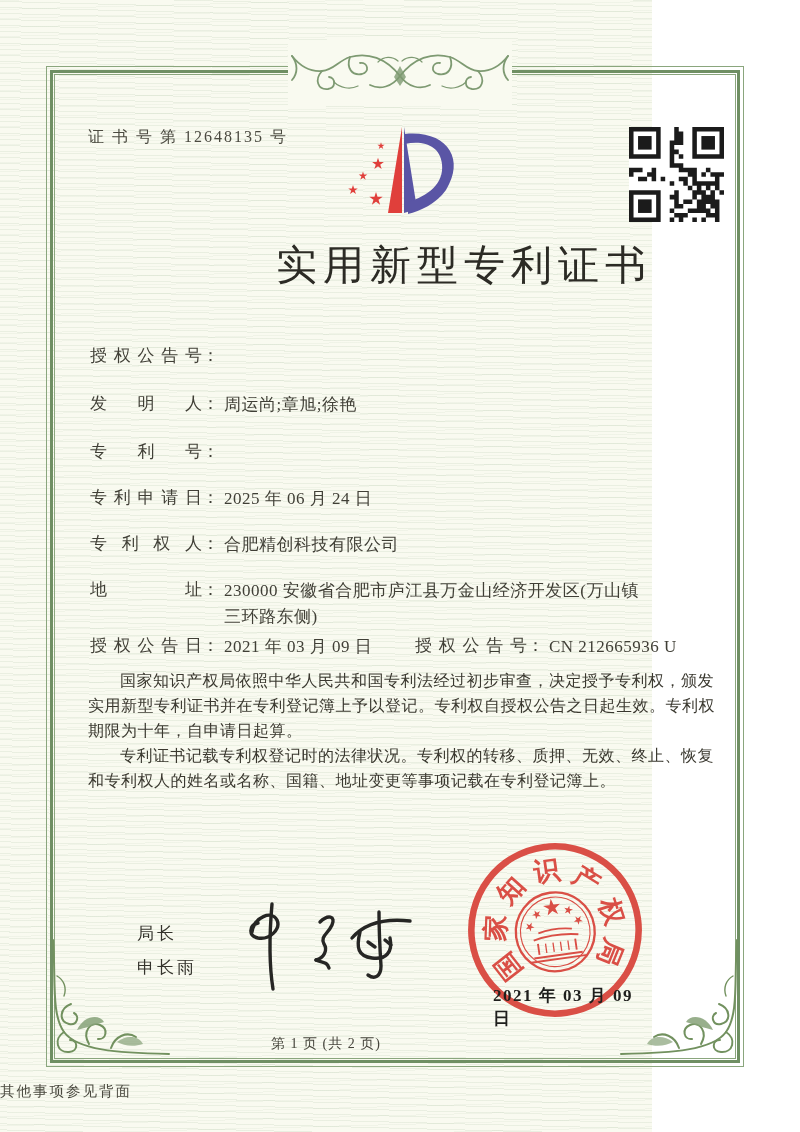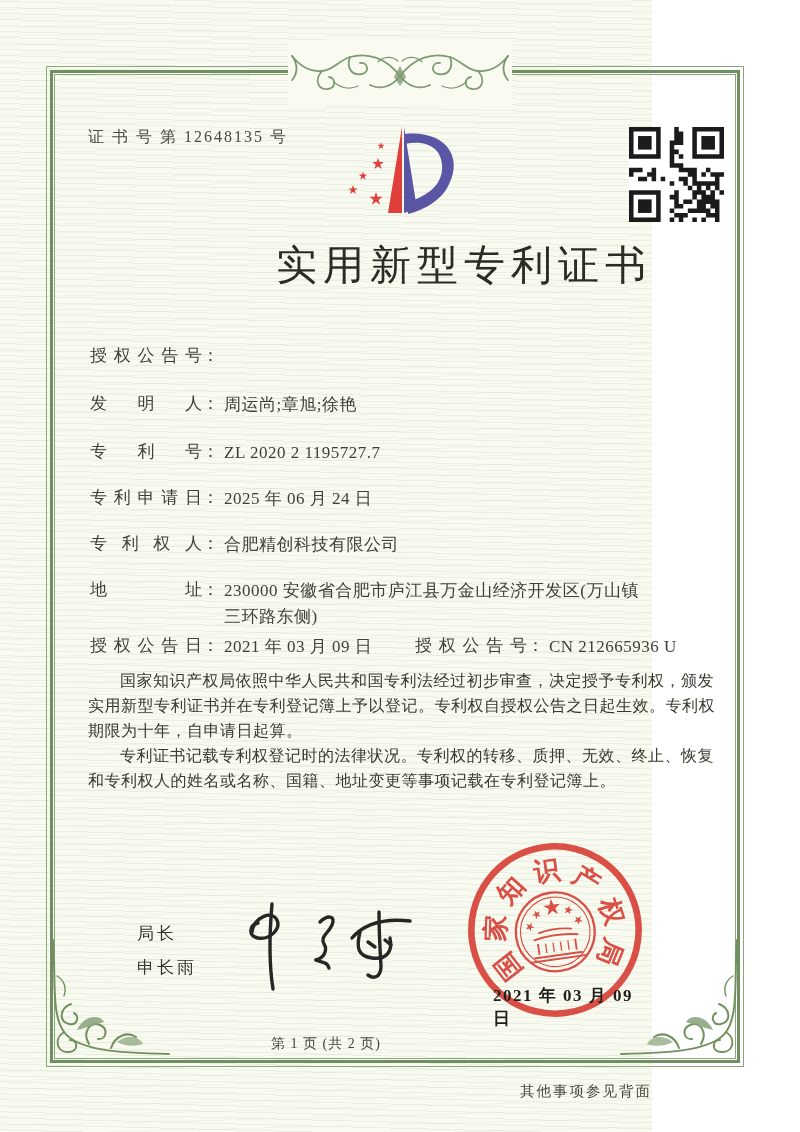--- a/index.html
+++ b/index.html
@@ -34,21 +34,21 @@
   .flabel{display:inline-block;width:112px;text-align:justify;text-align-last:justify;flex:none;}
   .fcolon{flex:none;width:14px;margin-right:8px;}
   .fvalue{max-width:505px;line-height:26px;letter-spacing:0.5px;}
   .grant-col2{position:absolute;left:325px;top:0;display:flex;}
   
   .body-text{left:88px;top:668px;width:636px;font-size:16px;line-height:25px;color:#3a382f;}
   .body-text p{margin:0;text-indent:2em;letter-spacing:0.5px;}
   
   .signer{font-size:17px;color:#34332c;letter-spacing:3px;margin-left:25px;}
   .page-num{left:0;right:0;top:1035px;text-align:center;font-size:14px;color:#45443b;letter-spacing:1px;}
-  .back-note{left:0;right:0;top:1082px;text-align:right;font-size:14.5px;color:#4a493f;letter-spacing:2px;}
+  .back-note{left:0;right:0;top:1082px;text-align:left;font-size:14.5px;color:#4a493f;letter-spacing:2px;}
   
   .seal{left:461px;top:836px;width:188px;height:188px;transform:rotate(-8deg);opacity:0.93;z-index:5;}
   .seal-date{left:493px;top:984px;font-size:17px;color:#1f1f1d;letter-spacing:1.5px;z-index:6;font-weight:bold;}
   .ornament-top{left:288px;top:40px;width:224px;height:66px;background:#f9faf0;}
   .flourish{width:126px;height:126px;z-index:2;}
   .fl-left{left:47px;top:936px;}
   .fl-right{left:617px;top:936px;transform:scaleX(-1);}
   .qr{left:629px;top:127px;width:95px;height:95px;}
   .logo{left:336px;top:114px;width:140px;height:112px;}
   .sig{left:228px;top:892px;width:186px;height:102px;z-index:3;}
@@ -135,21 +135,20 @@
     <span class="fcolon">：</span>
   </div>
   <div class="field-row" style="top:392px">
     <span class="flabel">发明人</span>
     <span class="fcolon">：</span>
     <span class="fvalue">周运尚;章旭;徐艳</span>
   </div>
   <div class="field-row" style="top:440px">
     <span class="flabel">专利号</span>
     <span class="fcolon">：</span>
-    <span class="fvalue">ZL 2020 2 1195727.7</span>
   </div>
   <div class="field-row" style="top:486px">
     <span class="flabel">专利申请日</span>
     <span class="fcolon">：</span>
     <span class="fvalue">2025 年 06 月 24 日</span>
   </div>
   <div class="field-row" style="top:532px">
     <span class="flabel">专利权人</span>
     <span class="fcolon">：</span>
     <span class="fvalue">合肥精创科技有限公司</span>

